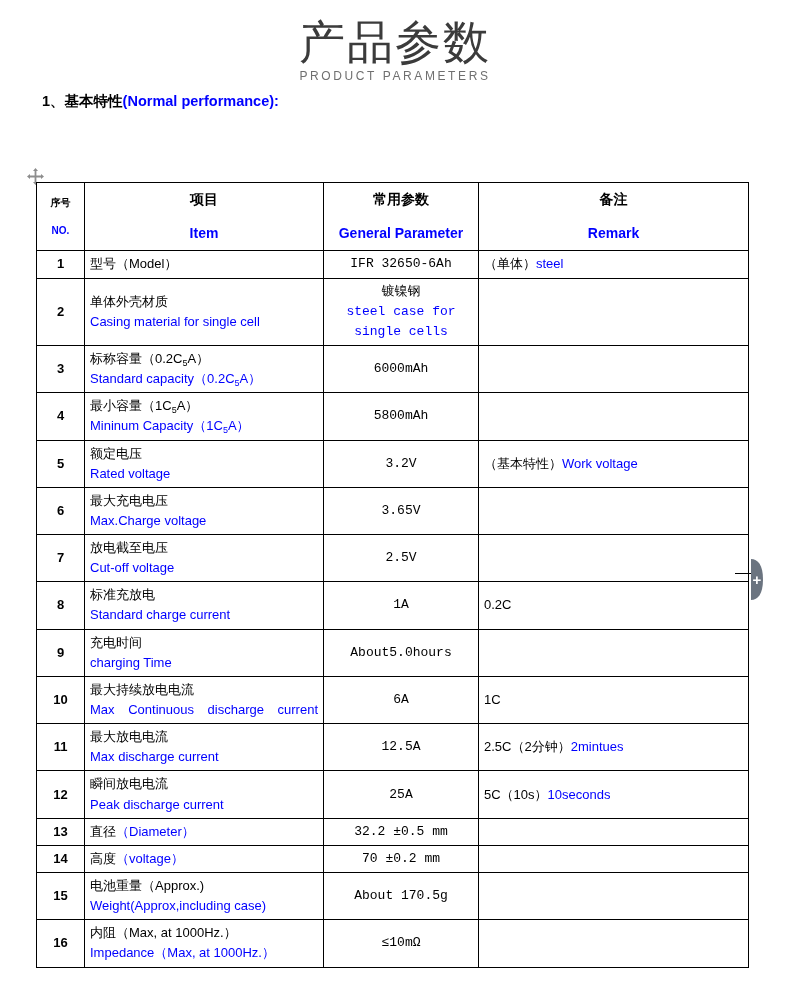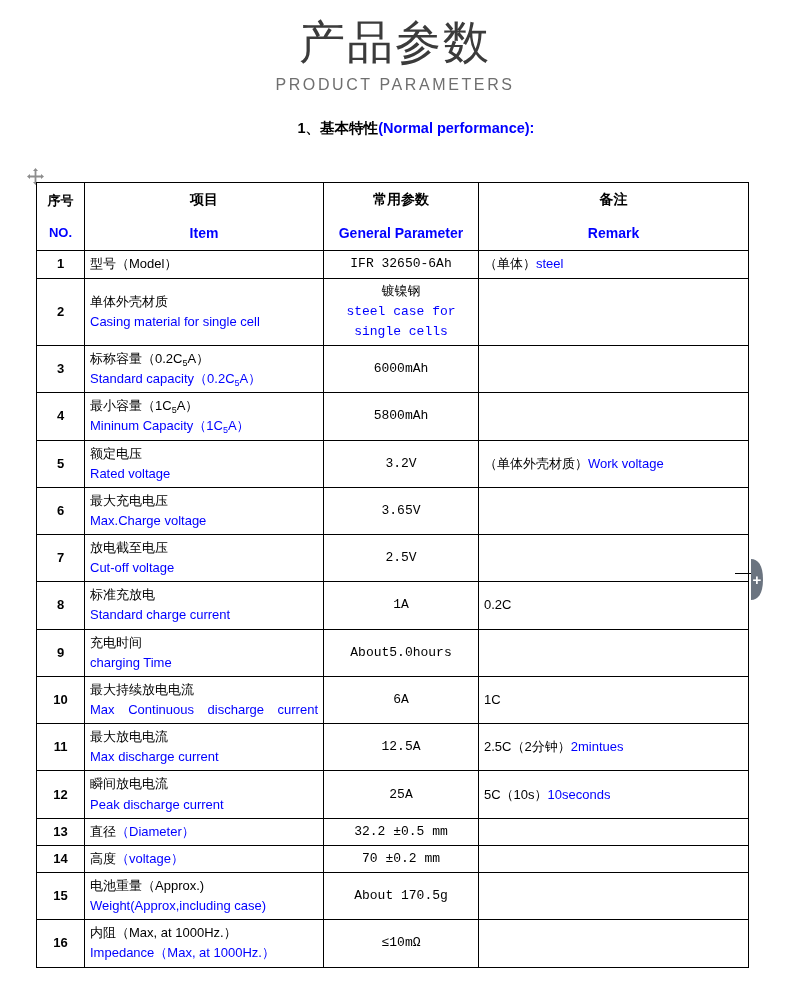--- a/index.html
+++ b/index.html
@@ -23,34 +23,32 @@
   }
   .title-cn {
     font-size: 46px;
     font-weight: 400;
     color: #3b3b3b;
     letter-spacing: 2px;
     line-height: 1.15;
     font-family: "DejaVu Sans", "Liberation Sans", sans-serif;
   }
   .title-en {
-    font-size: 16px;
+    font-size: 12px;
     color: #6f6f6f;
     letter-spacing: 2.6px;
-    margin-top: 7px;
     font-family: "Liberation Sans", sans-serif;
   }
 
   
   .section-heading {
-    margin: 26px 0 0 42px;
+    margin: 10px 0 0 42px;
     font-size: 14.5px;
     font-weight: bold;
     line-height: 1.2;
-    text-align: center;
   }
   .section-heading .cn { color: #000000; }
   .section-heading .en { color: #0000ff; }
 
   
   .move-handle {
     position: absolute;
     left: 27px;
     top: 168px;
     width: 17px;
@@ -95,21 +93,21 @@
   
   tr.head td {
     text-align: center;
     font-weight: bold;
     padding-top: 6px;
     padding-bottom: 6px;
   }
   tr.head .cn { display: block; color: #000; font-size: 14px; }
   tr.head .en { display: block; color: #0000ff; font-size: 14px; margin-top: 12px; }
   tr.head td.no-head .cn,
-  tr.head td.no-head .en { font-size: 13px; }
+  tr.head td.no-head .en { font-size: 10px; }
 
   .cn-line { display: block; color: #000; }
   .en-line { display: block; color: #0000ff; }
   .justify { text-align: justify; text-align-last: justify; }
   sub { font-size: 9px; vertical-align: baseline; position: relative; bottom: -3px; }
 
   .inline-row .cn-line,
   .inline-row .en-line { display: inline; }
 
   
@@ -232,21 +230,21 @@
       </tr>
 
       <tr>
         <td class="no">5</td>
         <td class="item">
           <span class="cn-line">额定电压</span>
           <span class="en-line">Rated voltage</span>
         </td>
         <td class="param">3.2V</td>
         <td class="rem inline-row">
-          <span class="cn-line">（单体外壳材质）</span><span class="en-line">Work voltage</span>
+          <span class="cn-line">（基本特性）</span><span class="en-line">Work voltage</span>
         </td>
       </tr>
 
       <tr>
         <td class="no">6</td>
         <td class="item">
           <span class="cn-line">最大充电电压</span>
           <span class="en-line">Max.Charge voltage</span>
         </td>
         <td class="param">3.65V</td>

